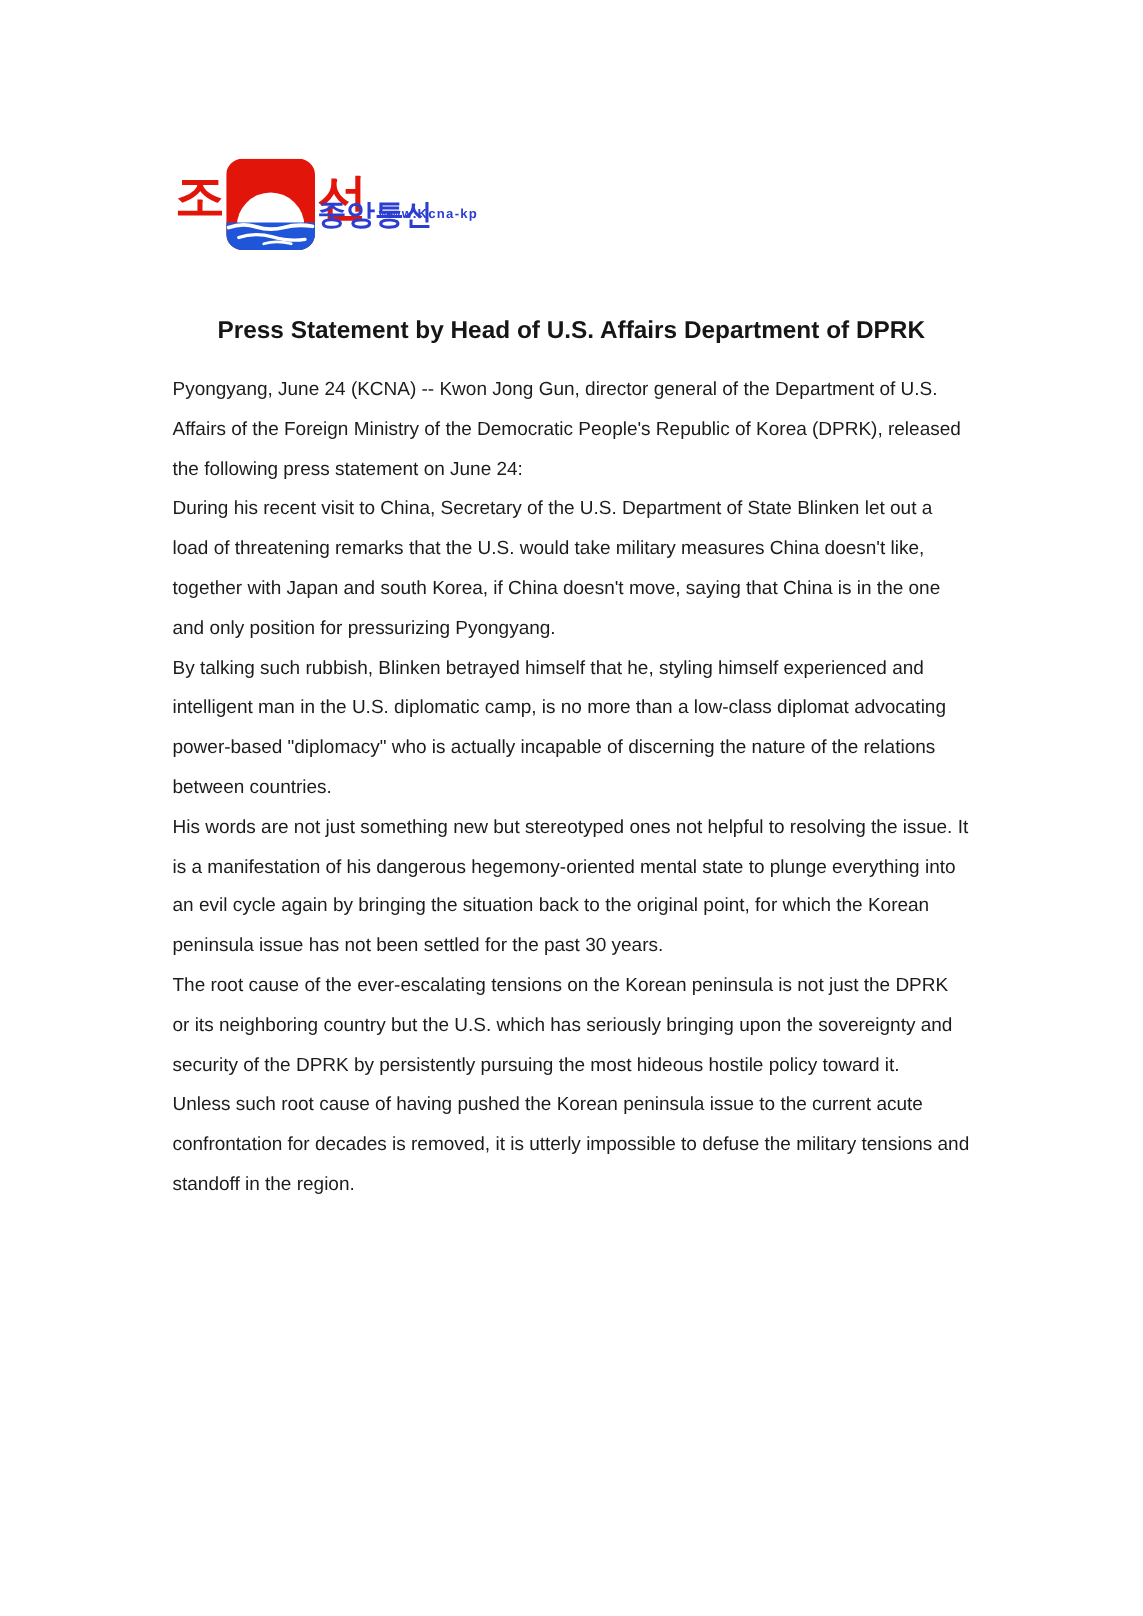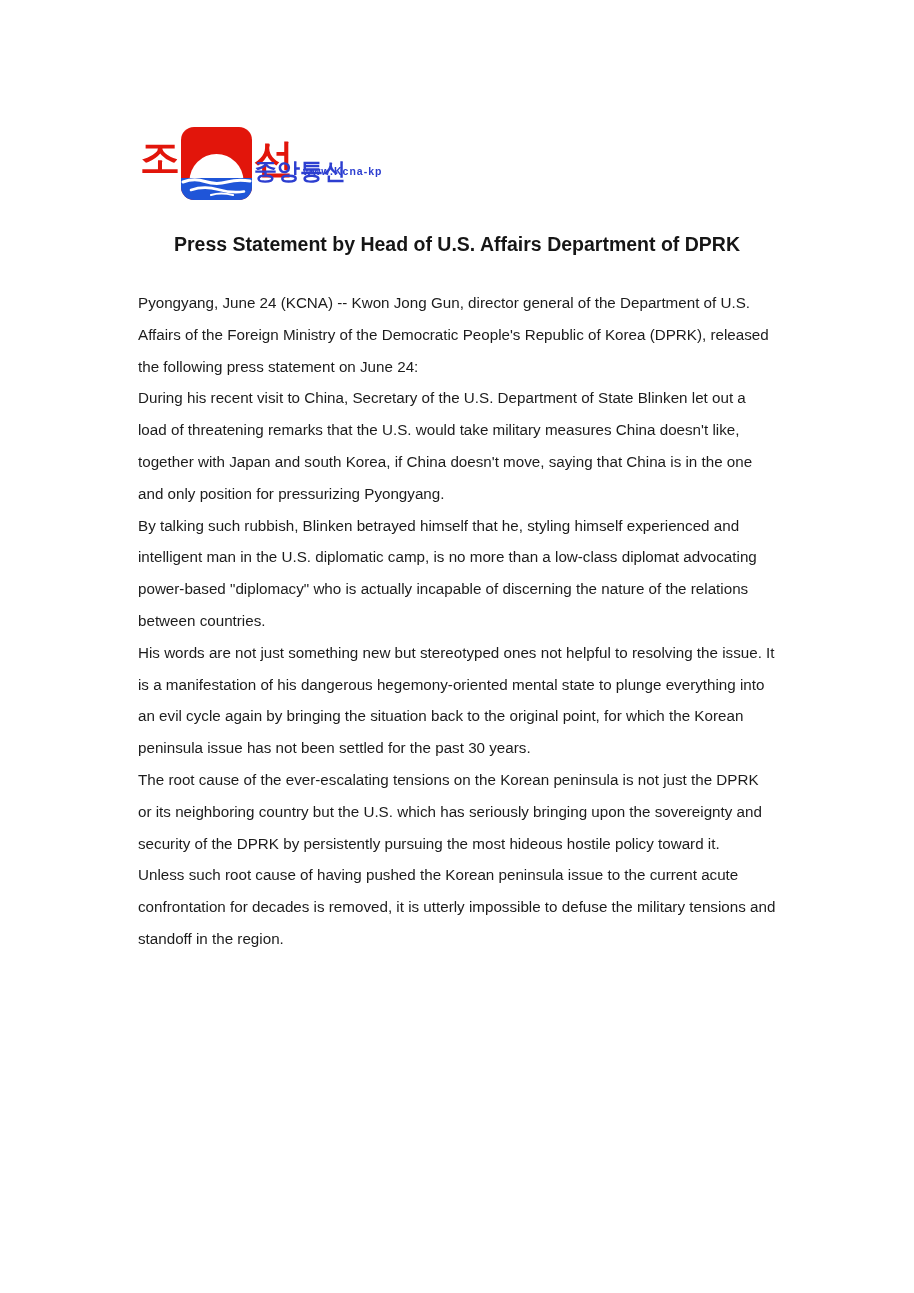--- a/index.html
+++ b/index.html
@@ -64,25 +64,25 @@
   .badge-water{fill:var(--logo-water);}
   .badge-wave{stroke:#ffffff;fill:none;stroke-linecap:round;}
   
   .title{
     text-align:center;
     font-weight:bold;
     font-size:19.5px;
     color:#161616;
     white-space:nowrap;
   }
-  .title-line1{margin-top:28px;}
+  .title-line1{margin-top:48px;}
   .title-line2{margin-top:34px;}
   
   .article{
-    margin-top:31px;
+    margin-top:20px;
     font-size:15.2px;
     line-height:31.8px;
     color:var(--ink);
     text-align:left;
   }
   .article p{
     margin:0;
     padding:0;
   }
 </style>

